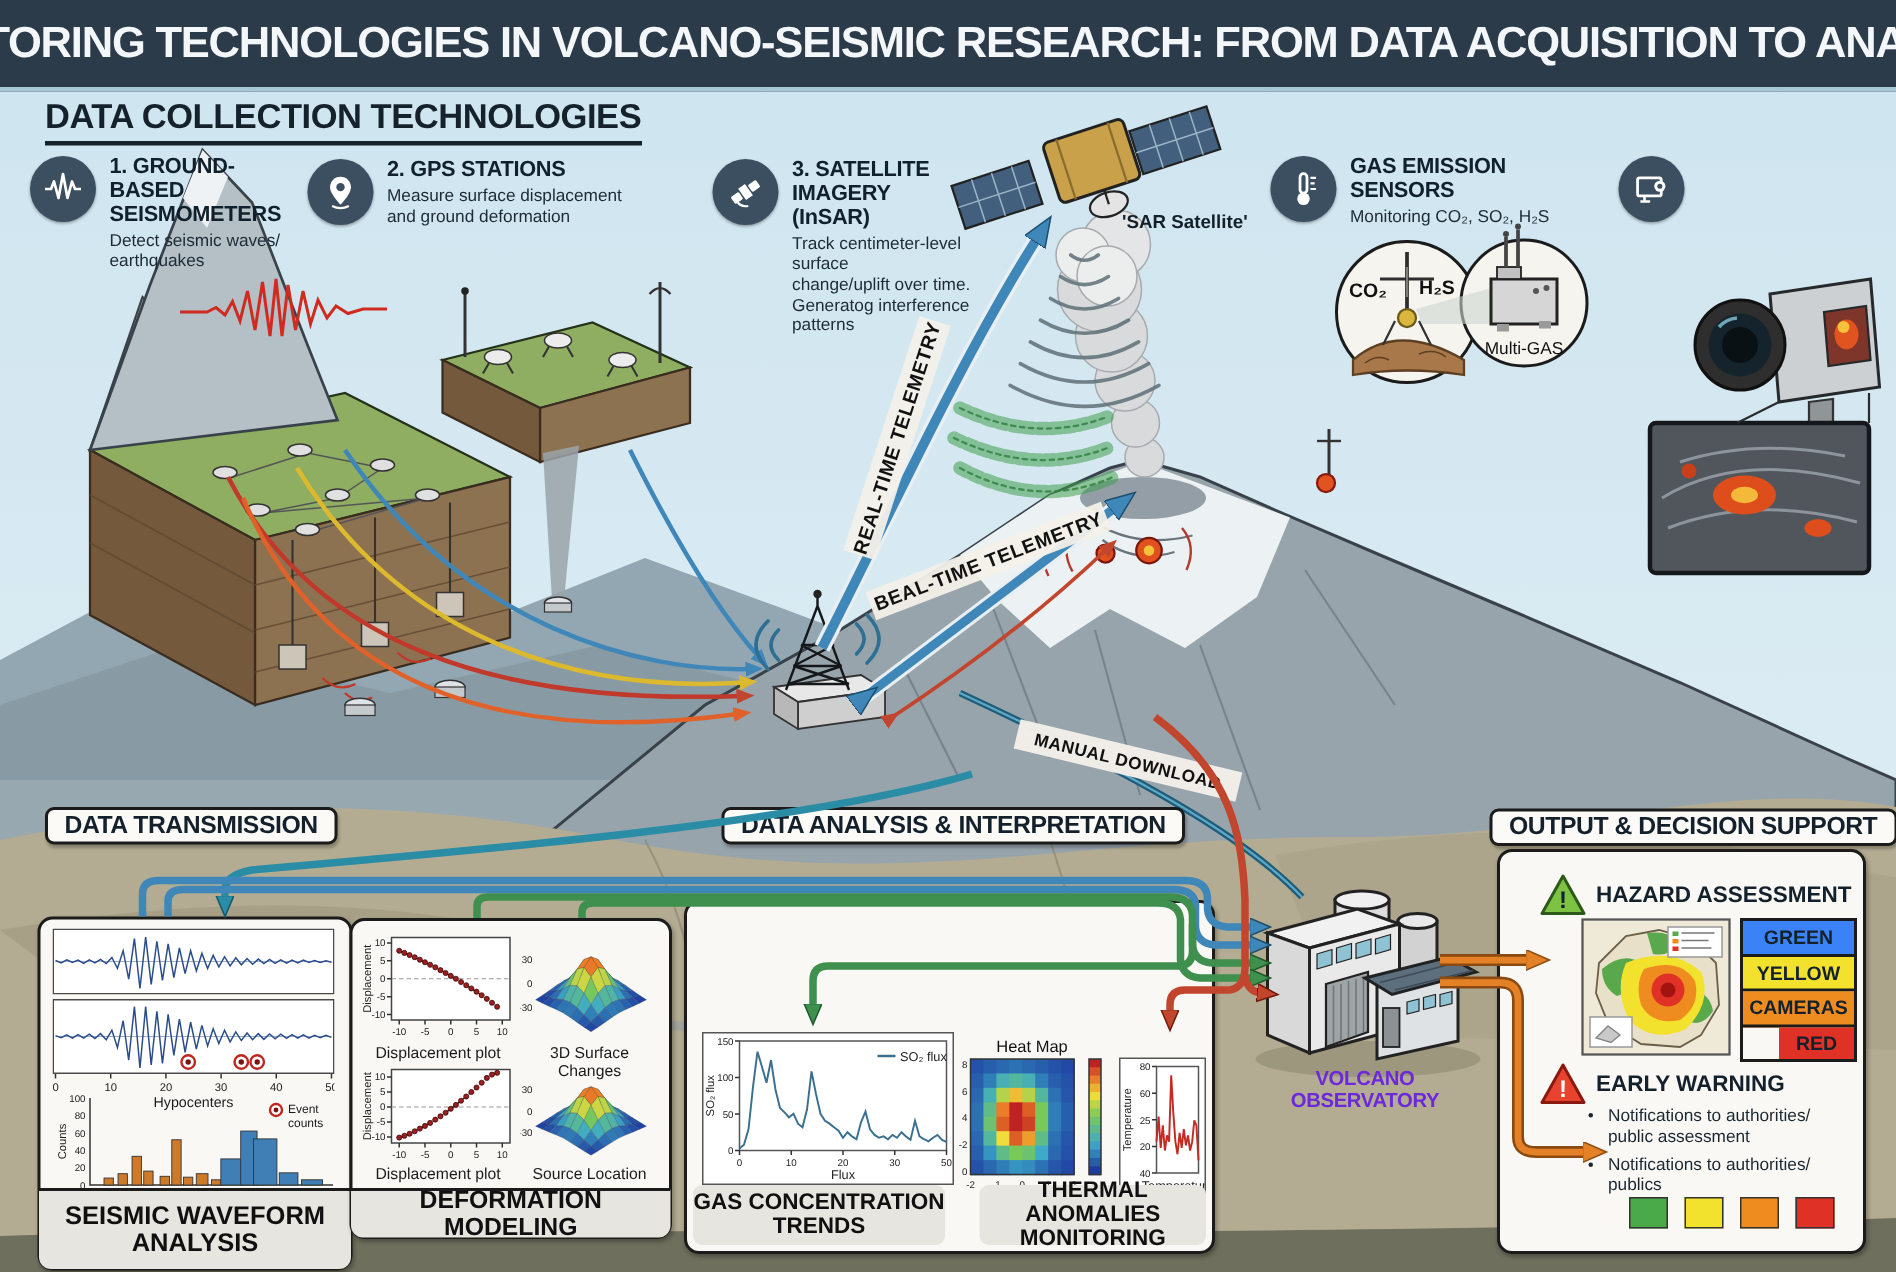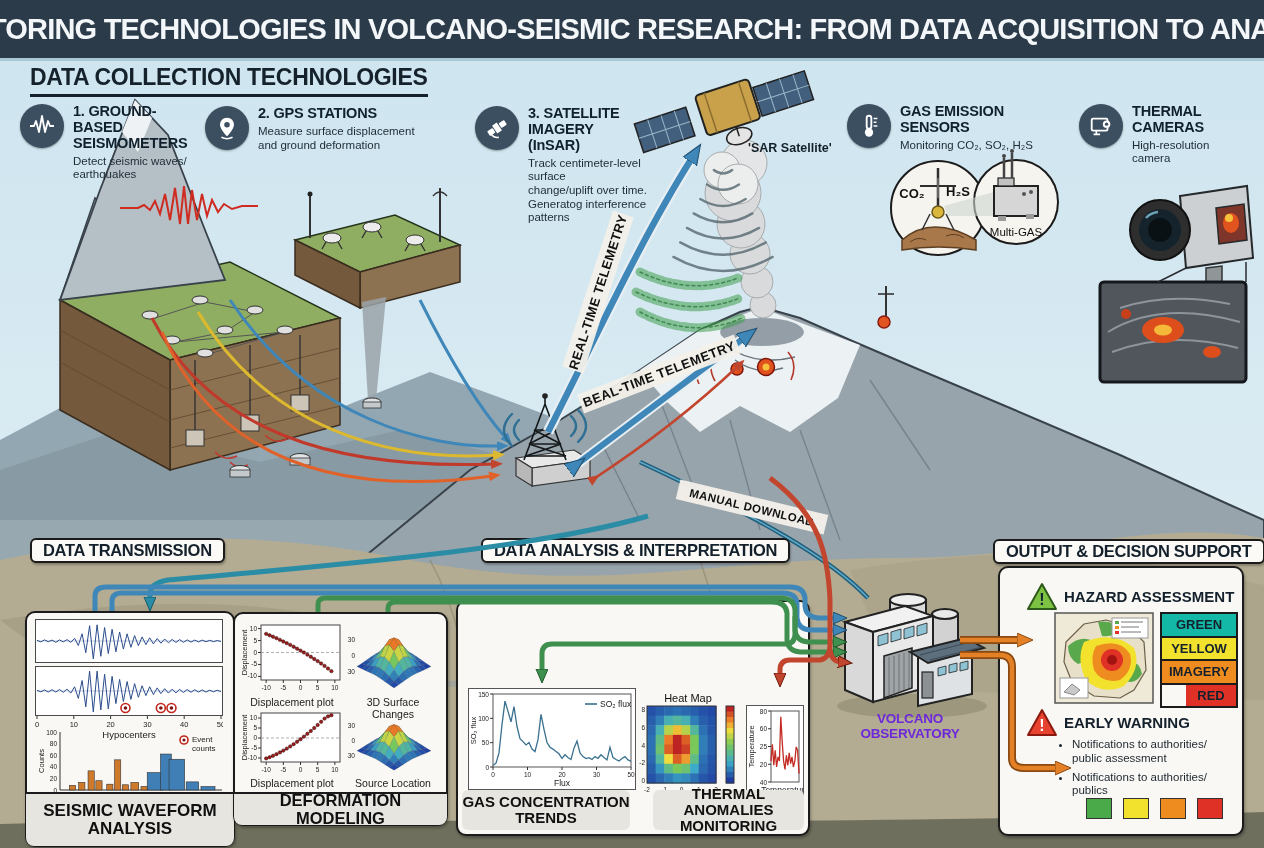--- a/index.html
+++ b/index.html
@@ -391,25 +391,20 @@
 
   <div class="abs tech" style="left:1079px;top:104px;width:165px;">
     <div class="icon-circle">
       <svg width="26" height="26" viewBox="0 0 28 28">
           <rect x="4" y="6" width="17" height="13" rx="1.5" fill="none" stroke="#fff" stroke-width="2"></rect>
           <circle cx="20" cy="12" r="4" fill="#fff"></circle>
           <circle cx="20" cy="12" r="1.8" fill="#3c4f60"></circle>
           <path d="M9,19 v4 M6,23 h7" stroke="#fff" stroke-width="1.8"></path>
         </svg>
     </div>
-    <div class="tech-text">
-        <div class="tech-title">THERMAL
-CAMERAS</div>
-      <div class="tech-desc">High-resolution camera</div>
-      </div>
   </div>
 
   <div class="abs hdr-box" style="left:30px;top:538px;">DATA TRANSMISSION</div>
   <div class="abs hdr-box" style="left:481px;top:538px;">DATA ANALYSIS &amp; INTERPRETATION</div>
   <div class="abs hdr-box" style="left:993px;top:539px;">OUTPUT &amp; DECISION SUPPORT</div>
 
   <div class="panel" style="left:25px;top:611px;width:206px;height:232px;">
     <div class="chart" style="left:8px;top:6px;width:188px;height:44px;"><svg width="188" height="44">
           <rect x="0.5" y="0.5" width="187" height="43" fill="#fff" stroke="#4a4a4a"></rect>
           <polyline points="2.0,21.3 5.8,22.9 9.5,20.9 13.3,22.7 17.0,21.1 20.8,23.3 24.5,20.9 28.3,22.9 32.0,20.6 35.8,23.4 39.6,19.3 43.3,26.5 47.1,14.8 50.8,33.7 54.6,6.7 58.3,40.0 62.1,5.8 65.8,37.3 69.6,8.5 73.3,34.6 77.1,10.3 80.9,32.8 84.6,13.0 88.4,30.1 92.1,14.8 95.9,28.3 99.6,16.6 103.4,26.7 107.1,17.9 110.9,25.6 114.7,18.8 118.4,24.9 122.2,19.5 125.9,24.2 129.7,20.0 133.4,23.8 137.2,20.4 140.9,23.4 144.7,20.6 148.4,23.3 152.2,20.9 156.0,23.1 159.7,21.1 163.5,22.9 167.2,21.1 171.0,22.7 174.7,21.3 178.5,22.7 182.2,21.5 186.0,22.5" fill="none" stroke="#2b4d8c" stroke-width="1"></polyline>
@@ -880,23 +875,23 @@
       <circle cx="58" cy="48" r="5" fill="#a31410"></circle>
       <rect x="58" y="6" width="36" height="20" fill="#fff" stroke="#999"></rect>
       <rect x="61" y="9" width="4" height="3" fill="#59a84b"></rect>
         <rect x="61" y="14" width="4" height="3" fill="#ef8c1f"></rect>
         <rect x="61" y="19" width="4" height="3" fill="#e03127"></rect>
       <path d="M67,10 h22 M67,15 h18 M67,20 h20" stroke="#777" stroke-width="1"></path>
       <rect x="6" y="66" width="28" height="20" fill="#fff" stroke="#999"></rect>
       <path d="M10,80 L18,72 L26,78 L20,83 z" fill="#c9c9c9" stroke="#888"></path>
     </svg>
     <div class="scale" style="left:160px;top:44px;width:74px;height:92px;">
-      <div style="background: #14b8a6;">GREEN</div>
+      <div style="background: #3b82f6;">GREEN</div>
       <div style="background: rgb(242, 226, 46); text-align: right;">YELLOW</div>
-      <div style="background: rgb(239, 140, 31);">IMAGERY</div>
+      <div style="background: rgb(239, 140, 31);">CAMERAS</div>
       <div style="background: rgb(224, 49, 39); margin-left: 24px;">RED</div>
     </div>
     <svg class="warn-tri" style="left:26px;top:140px;" viewBox="0 0 32 29">
       <polygon points="16,2 30,27 2,27" fill="#e8432e" stroke="#8a1a0f" stroke-width="2" stroke-linejoin="round"></polygon>
       <text x="16" y="23" text-anchor="middle" font-size="16" font-weight="bold" fill="#fff">!</text>
     </svg>
     <div class="abs" style="left:64px;top:146px;font-weight:bold;font-size:15px;">EARLY WARNING</div>
     <div class="bullets" style="left:58px;top:170px;width:172px;">
       <ul>
         <li>Notifications to authorities/ public assessment</li>

